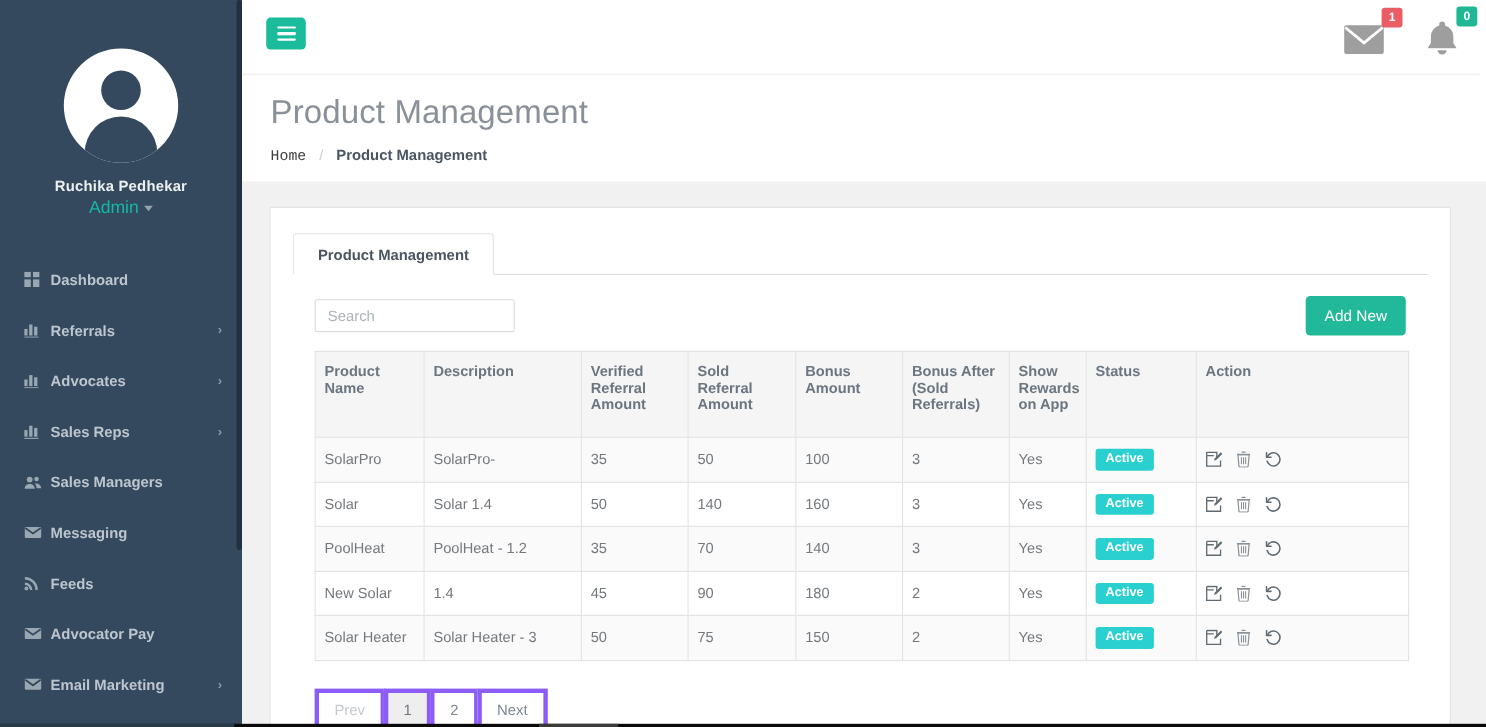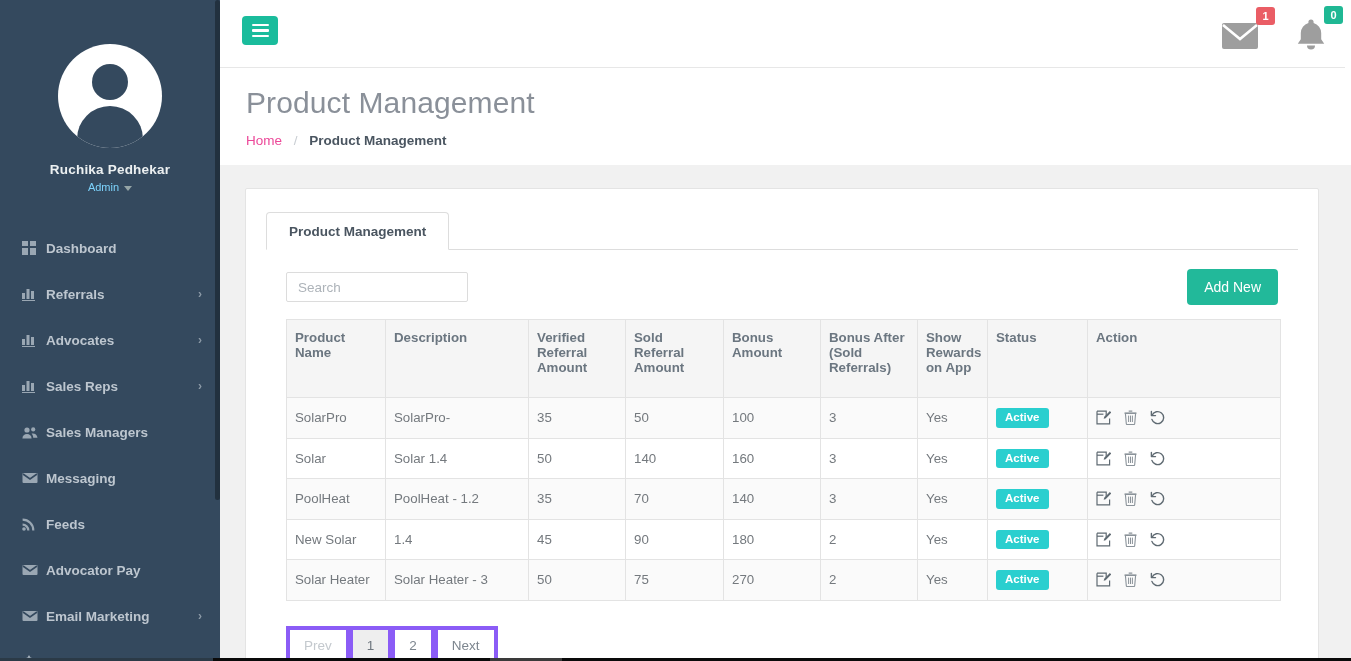--- a/index.html
+++ b/index.html
@@ -38,21 +38,21 @@
     width: 66px; height: 54px;
     border-radius: 33px 33px 0 0;
     background: #34495e;
   }
   .uname {
     margin-top: 14px;
     color: #ecf0f1; font-size: 13.5px; font-weight: bold;
     letter-spacing: .2px;
   }
   .urole {
-    margin-top: 4px; color: #7dd3fc; font-size: 11px;
+    margin-top: 4px; color: #14b8a6; font-size: 16px;
   }
   .caret-down {
     display:inline-block; width:0; height:0; margin-left:5px;
     vertical-align: middle;
     border-left: 4px solid transparent;
     border-right: 4px solid transparent;
     border-top: 5px solid #95a5a6;
   }
   .nav { margin-top: 32px; }
   .nav-item {
@@ -110,21 +110,21 @@
     position: absolute; left: 220px; top: 68px;
     width: 1125px; height: 97px;
     background: #ffffff;
     padding: 18px 0 0 26px;
   }
   .page-title {
     color: #8a9099; font-size: 30px; font-weight: normal;
     margin: 0; line-height: 1.1; letter-spacing: .1px;
   }
   .crumbs { margin-top: 14px; font-size: 13.5px; }
-  .crumb-link { color: #ec4899; cursor: pointer; }
+  .crumb-link { color: #404040; cursor: pointer; font-family: Liberation Mono, monospace; }
   .crumb-sep { color: #c8cdd2; margin: 0 8px; }
   .crumb-active { color: #4a5560; font-weight: bold; }
 
   
   .content {
     position: absolute; left: 220px; top: 165px;
     width: 1131px; height: 496px;
     background: #f1f1f1;
     padding: 23px 0 0 25px;
   }
@@ -569,21 +569,21 @@
                       </svg>
                     </span>
                   </div>
                 </td>
               </tr>
               <tr>
                 <td>Solar Heater</td>
                 <td>Solar Heater - 3</td>
                 <td>50</td>
                 <td>75</td>
-                <td>270</td>
+                <td>150</td>
                 <td>2</td>
                 <td>Yes</td>
                 <td><span class="status-badge" style="background: rgb(42, 207, 207);">Active</span></td>
                 <td>
                   <div class="actions">
                     <span class="act-ico">
                       <svg width="15" height="15" viewBox="0 0 15 15">
                         <path d="M1 4.2h6.4" stroke="#5f6a72" stroke-width="1.2" fill="none"></path>
                         <path d="M1 1.2h9.2v5.6M1 1.2v12.6h12.6V8.6" stroke="#5f6a72" stroke-width="1.2" fill="none"></path>
                         <path d="M13.9 1.1 8.2 6.8l-.5 1.9 1.9-.5 5.7-5.7z" fill="#5f6a72"></path>

